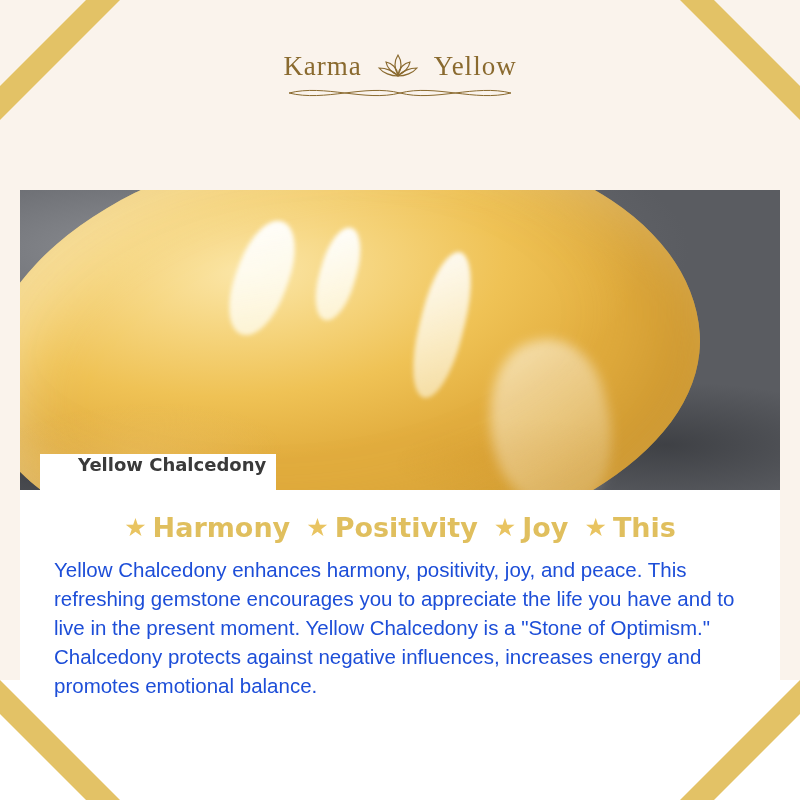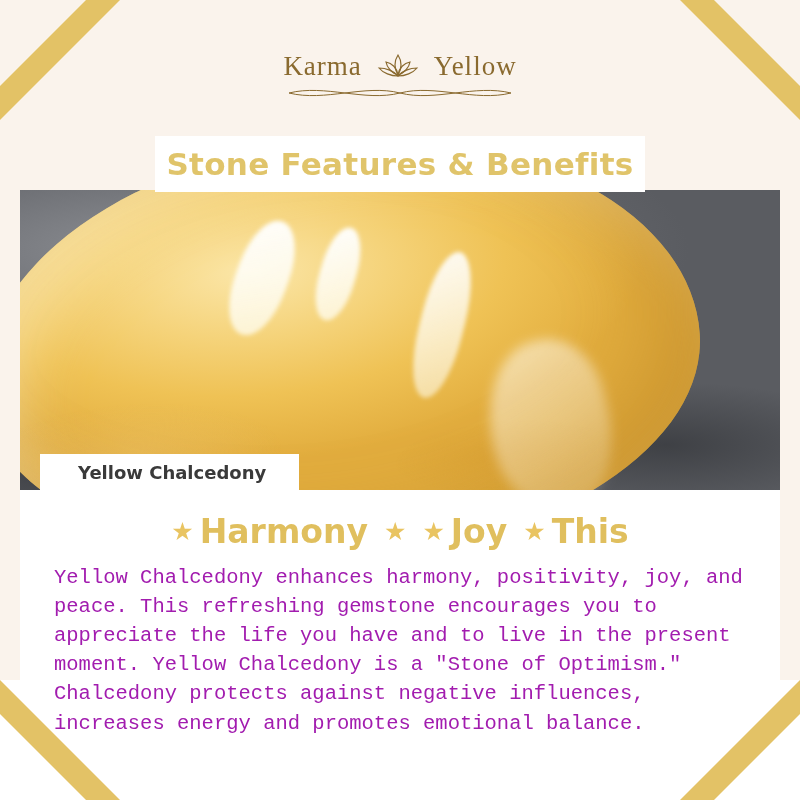--- a/index.html
+++ b/index.html
@@ -199,24 +199,24 @@
     transform: rotate(-14deg);
     background: linear-gradient(160deg, rgba(255,255,255,.55), rgba(255,250,230,.15));
     filter: blur(6px);
   }
 
   
   .caption {
     position: absolute;
     left: 20px; bottom: 0;
     height: 36px;
-    padding: 0 33px 0 38px;
-    background: #ffffff;
-    display: flex;
-    align-items: center;
+    padding: 0 10px 0 38px;
+    background: #ffffff;
+    display: flex;
+    align-items: flex-start;
     z-index: 7;
   }
   .caption-text {
     font-family: "DejaVu Sans", sans-serif;
     font-weight: bold;
     font-size: 18px;
     color: #3a3a3a;
     white-space: nowrap;
   }
 
@@ -242,29 +242,29 @@
     gap: 6px;
   }
   .star {
     color: #e9c461;
     font-size: 25px;
     line-height: 1;
   }
   .benefit-label {
     font-family: "DejaVu Sans", sans-serif;
     font-weight: bold;
-    font-size: 33px;
+    font-size: 27px;
     color: #e0bf5e;
     white-space: nowrap;
   }
   .paragraph {
-    font-family: Liberation Mono, monospace;
+    font-family: Liberation Sans, sans-serif;
     font-size: 20.5px;
     line-height: 1.42;
-    color: #a21caf;
+    color: #1d4ed8;
     text-align: left;
   }
 
   
   .footer-fill {
     position: absolute;
     left: 0; right: 0; bottom: 0;
     height: 120px;
     background: #ffffff;
     z-index: 3;
@@ -302,23 +302,20 @@
       </div>
       <svg class="brand-flourish" viewBox="0 0 230 14">
         <g fill="none" stroke="#8a6a2f" stroke-width="1">
           <path d="M4 7 C40 -2 80 16 115 7 C150 -2 190 16 226 7"></path>
           <path d="M4 7 C40 16 80 -2 115 7 C150 16 190 -2 226 7"></path>
         </g>
       </svg>
     </div>
   </div>
 
-  <div class="title-band">
-    <span class="title-text">Stone Features &amp; Benefits</span>
-  </div>
 
   <div class="hero">
     <div class="hero-bg"></div>
     <div class="stone"></div>
     <div class="shine shine-a"></div>
     <div class="shine shine-b"></div>
     <div class="shine shine-c"></div>
     <div class="shine shine-d"></div>
     <div class="caption">
       <span class="caption-text">Yellow Chalcedony</span>
@@ -326,20 +323,21 @@
   </div>
 
   <div class="body-panel">
     <div class="benefits">
       <div class="benefit">
         <span class="star">★</span>
         <span class="benefit-label">Harmony</span>
       </div>
       <div class="benefit">
         <span class="star">★</span>
+        <span class="benefit-label">Positivity</span>
       </div>
       <div class="benefit">
         <span class="star">★</span>
         <span class="benefit-label">Joy</span>
       </div>
       <div class="benefit">
         <span class="star">★</span>
         <span class="benefit-label">This</span>
       </div>
     </div>

